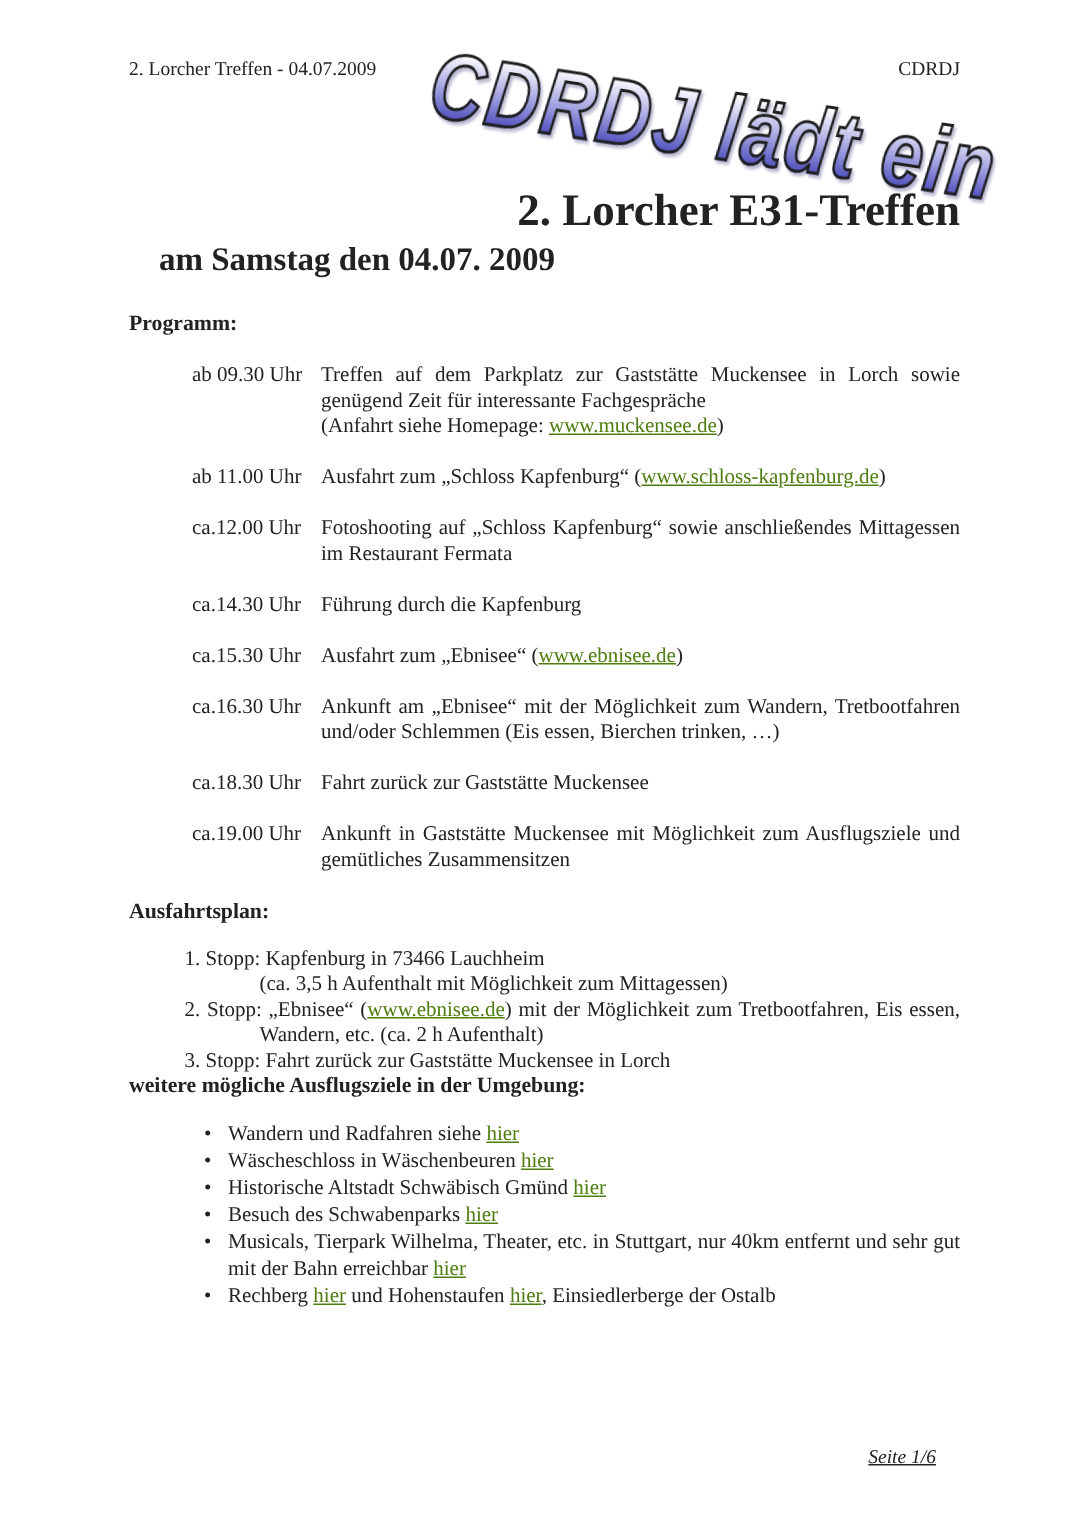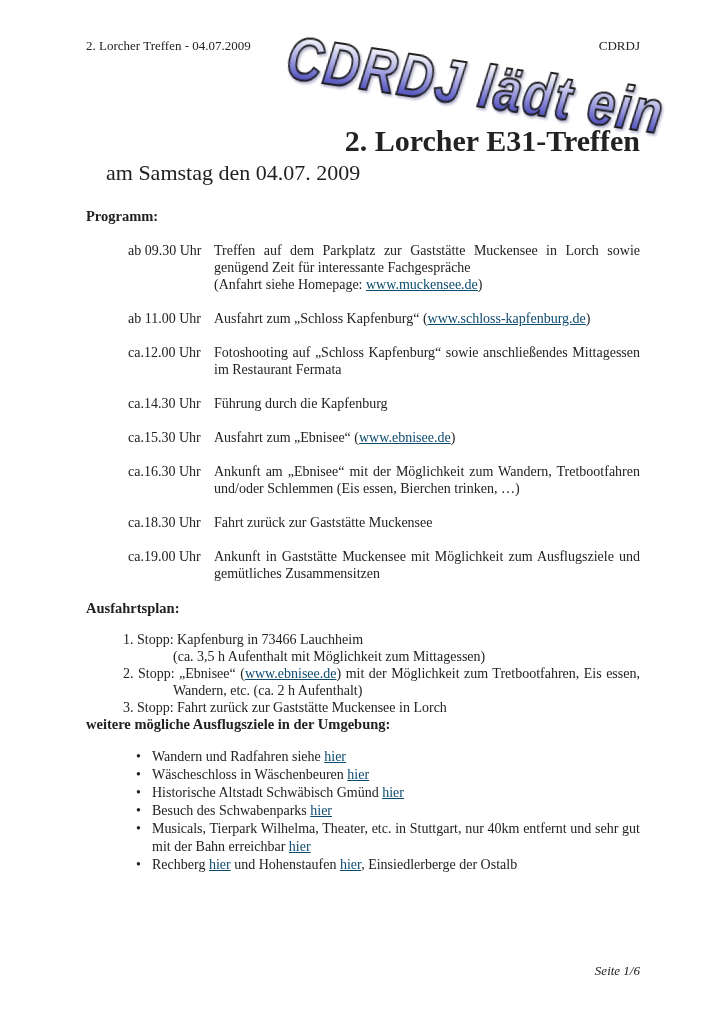--- a/index.html
+++ b/index.html
@@ -12,41 +12,41 @@
   .wordart{position:absolute;top:26px;left:292px;white-space:nowrap;
         transform:rotate(8.5deg) scale(0.8,1);transform-origin:left top;
         font-family:"Liberation Sans",sans-serif;font-weight:700;font-style:italic;
         font-size:62px;line-height:1;letter-spacing:2px;
         background:linear-gradient(180deg,#ffffff 12%,#9a9ade 55%,#3c3cb4 92%);
         -webkit-background-clip:text;background-clip:text;color:transparent;
         -webkit-text-stroke:2px #1f1f1f;
         filter:drop-shadow(2px 2px 1px rgba(80,80,140,0.40));}
 
   .title{margin:70px 0 0;font-size:30px;line-height:33px;font-weight:700;text-align:right;}
-  .subtitle{margin:3px 0 0 20px;font-size:22px;line-height:26px;font-weight:400;}
+  .subtitle{margin:3px 0 0 20px;font-size:22px;line-height:26px;font-weight:700;}
 
   .sechead{font-weight:700;font-size:14.5px;line-height:17px;}
   #programm-head{margin-top:22px;}
   #ausfahrt-head{margin-top:18px;}
   #ziele-head{}
 
   .prow{display:flex;margin:17px 0 0 42px;font-size:14px;line-height:17px;justify-content:space-between;}
   .ptime{width:86px;flex:0 0 86px;}
   .ptext{width:427px;text-align:justify;}
 
   .stops{margin:14px 0 0 37px;font-size:14px;line-height:17px;}
   .stop{padding-left:50px;text-indent:-50px;width:467px;text-align:justify;}
 
   .bullets{margin:15px 0 0 44px;font-size:14px;line-height:18px;}
   .bullet-item{position:relative;padding-left:22px;width:488px;text-align:justify;}
   .bullet-marker{position:absolute;left:6px;top:0;text-indent:0;}
 
-  .doclink{color:#0c4a6e;cursor:pointer;}
+  .doclink{color:#4d7c0f;cursor:pointer;}
 
-  .footer{position:absolute;right:84px;bottom:44px;font-style:italic;font-size:13px;}
+  .footer{position:absolute;right:100px;bottom:44px;font-style:italic;font-size:13px;text-decoration:underline;}
 </style>
 </head>
 <body>
 
 <div class="page">
 
   <div class="wordart">CDRDJ lädt ein</div>
 
   <div class="inner">
     <div class="docheader">

